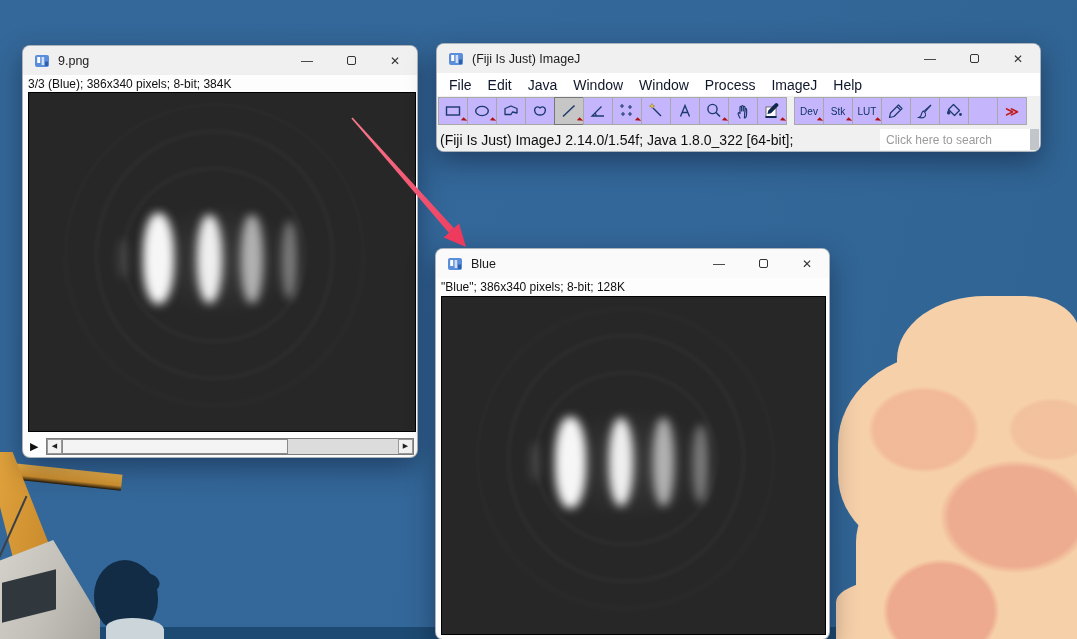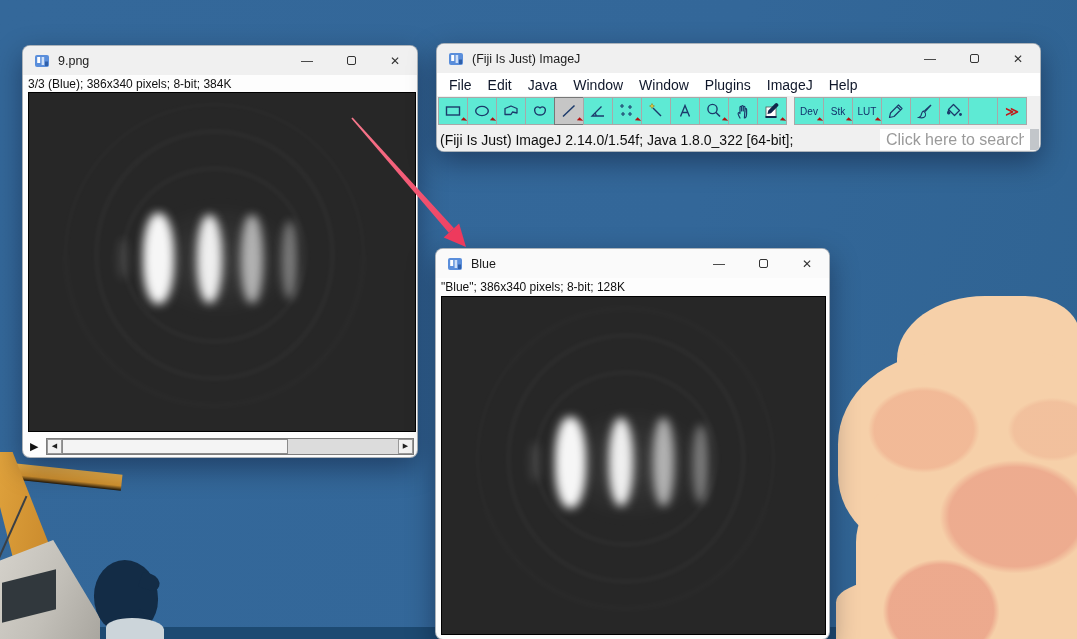--- a/index.html
+++ b/index.html
@@ -92,36 +92,36 @@
           font-size:7px; color:#222; display:flex; align-items:center; justify-content:center; }
   .sbtn.right { margin-left:auto; }
   .sthumb { position:absolute; left:15px; top:0; width:226px; height:15px;
             background:#f4f4f4; border:1px solid #8a8a8a; }
 
   
   #win-main { left:436px; top:43px; width:605px; height:109px; }
   .menubar { display:flex; height:23px; background:#fff; align-items:center; padding-left:4px; }
   .menu-item { font-size:14px; color:#0f172a; padding:0 8px; }
   .toolbar { display:flex; height:30px; background:#f0f0f0; align-items:center; padding-left:1px; }
-  .tbtn { position:relative; width:30px; height:28px; background:#5eead4;
+  .tbtn { position:relative; width:30px; height:28px; background:#c4b5fd;
           border:1px solid #a8a8a8; margin-right:-1px;
           display:flex; align-items:center; justify-content:center; }
   .tbtn.selected { background:#c6c6c6; border-color:#777; }
   .tbtn svg { display:block; }
   .tbtn .lbl { font-size:10px; color:#12316b; }
   .dd { position:absolute; right:1px; bottom:1px; width:0; height:0;
         border-left:4px solid transparent; border-right:0 solid transparent;
         border-top:5px solid #b40f0f; transform:rotate(-45deg); }
   .tbtn.gap { margin-left:8px; }
   .tbtn.more-btn { color:#c01a1a; font-weight:bold; font-size:13px; border-color:#a8a8a8; }
   .statusrow { position:relative; display:flex; align-items:center; height:27px;
                background:#f0f0f0; }
   .status-text { font-size:14px; color:#0d0d0d; padding-left:3px; white-space:nowrap; }
   .search-input { position:absolute; right:10px; top:3px; width:150px; height:21px;
-                  border:none; background:#fff; font-size:16px; color:#0f172a;
+                  border:none; background:#fff; font-size:12px; color:#0f172a;
                   font-family:"Liberation Sans",sans-serif; padding:0 6px; outline:none; }
   .search-input::placeholder { color:#9a9a9a; }
   .search-grip { position:absolute; right:1px; top:3px; width:9px; height:21px;
                  background:#c2c6ca; }
 
   
   #win-blue { left:435px; top:248px; width:395px; height:392px; }
   #win-blue .titlebar { background:#fafafa; }
   #win-blue .canvas { left:5px; top:47px; width:385px; height:339px; }
 
@@ -217,21 +217,21 @@
           </span>
       </span>
     </div>
 
     <div class="menubar">
       <span class="menu-item">File</span>
       <span class="menu-item">Edit</span>
       <span class="menu-item">Java</span>
       <span class="menu-item">Window</span>
       <span class="menu-item">Window</span>
-      <span class="menu-item">Plugins</span>
+      <span class="menu-item">Process</span>
       <span class="menu-item">ImageJ</span>
       <span class="menu-item">Help</span>
     </div>
 
     <div class="toolbar">
       <span class="tbtn">
         <svg width="20" height="20" viewBox="0 0 20 20">
             <rect x="3.5" y="6" width="13" height="8" fill="none" stroke="#1c3a6b" stroke-width="1.4"></rect>
           </svg>
           <i class="dd"></i>

